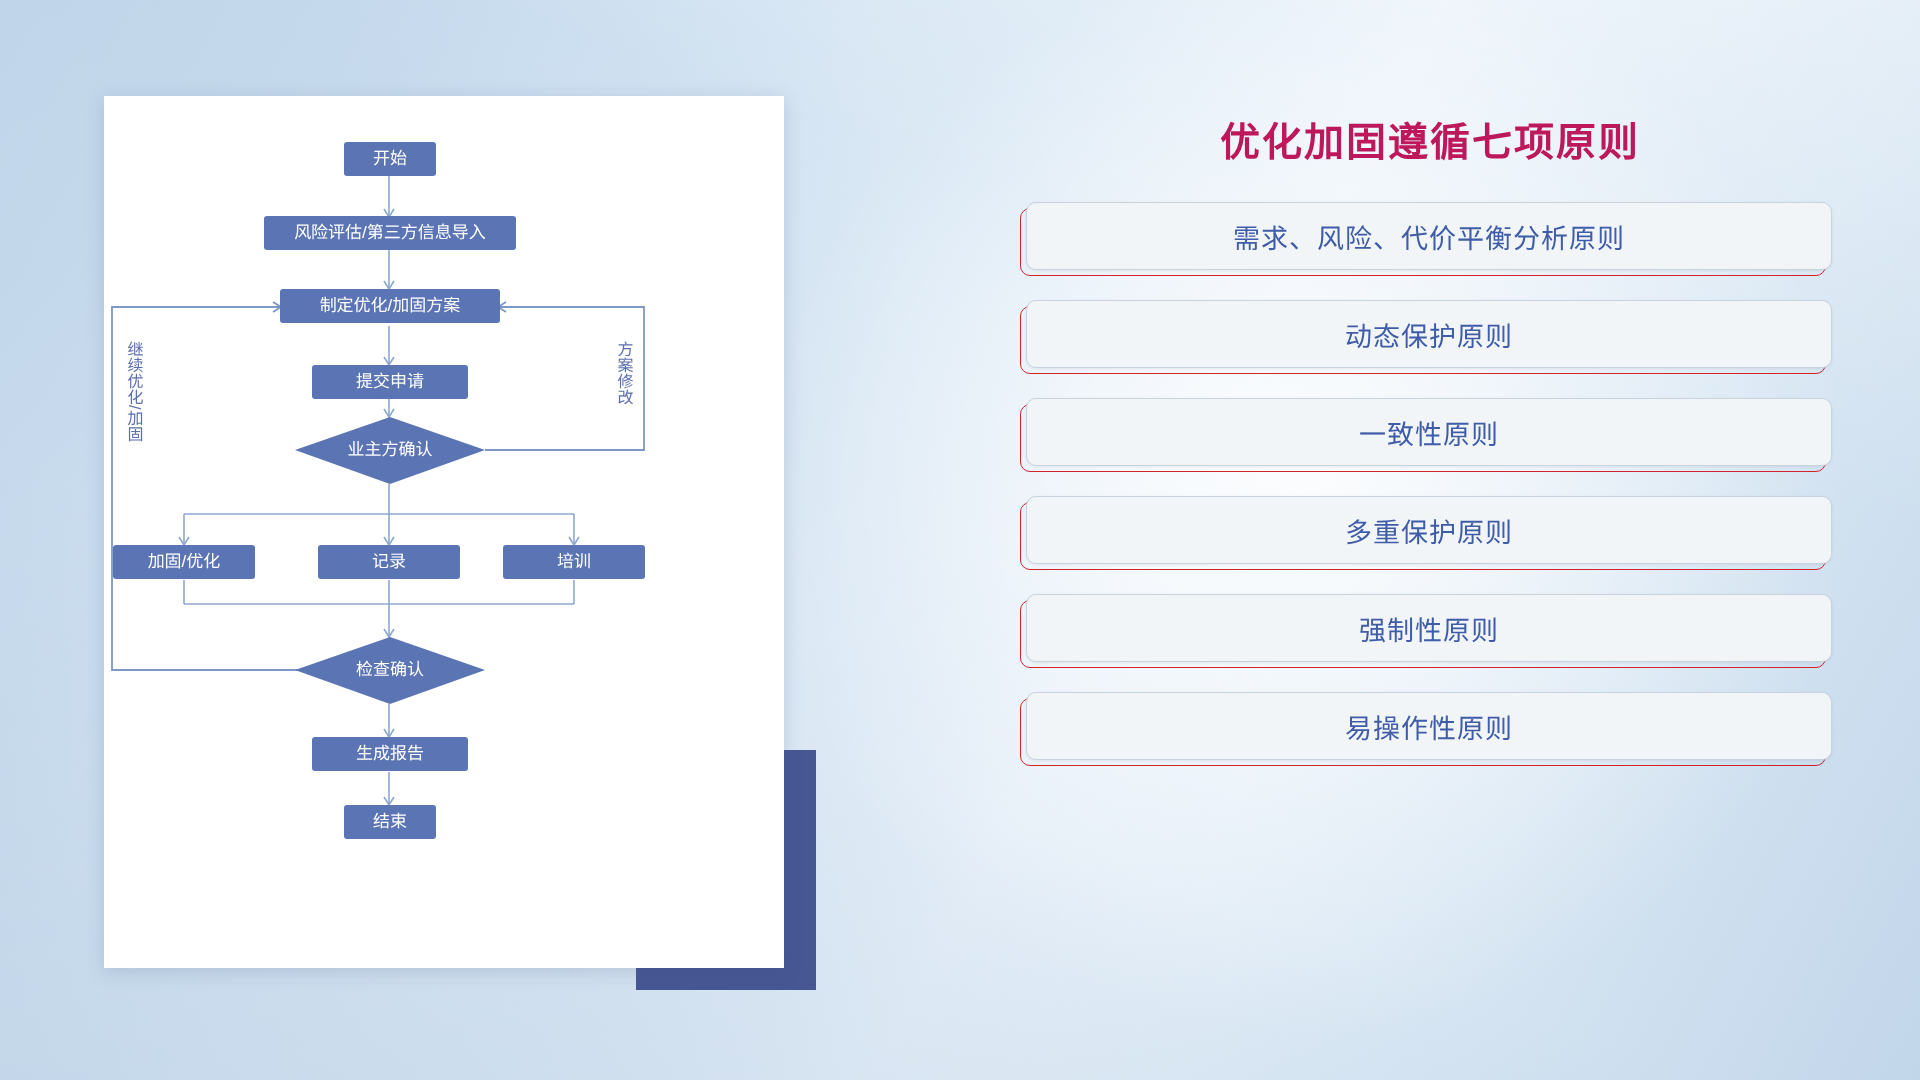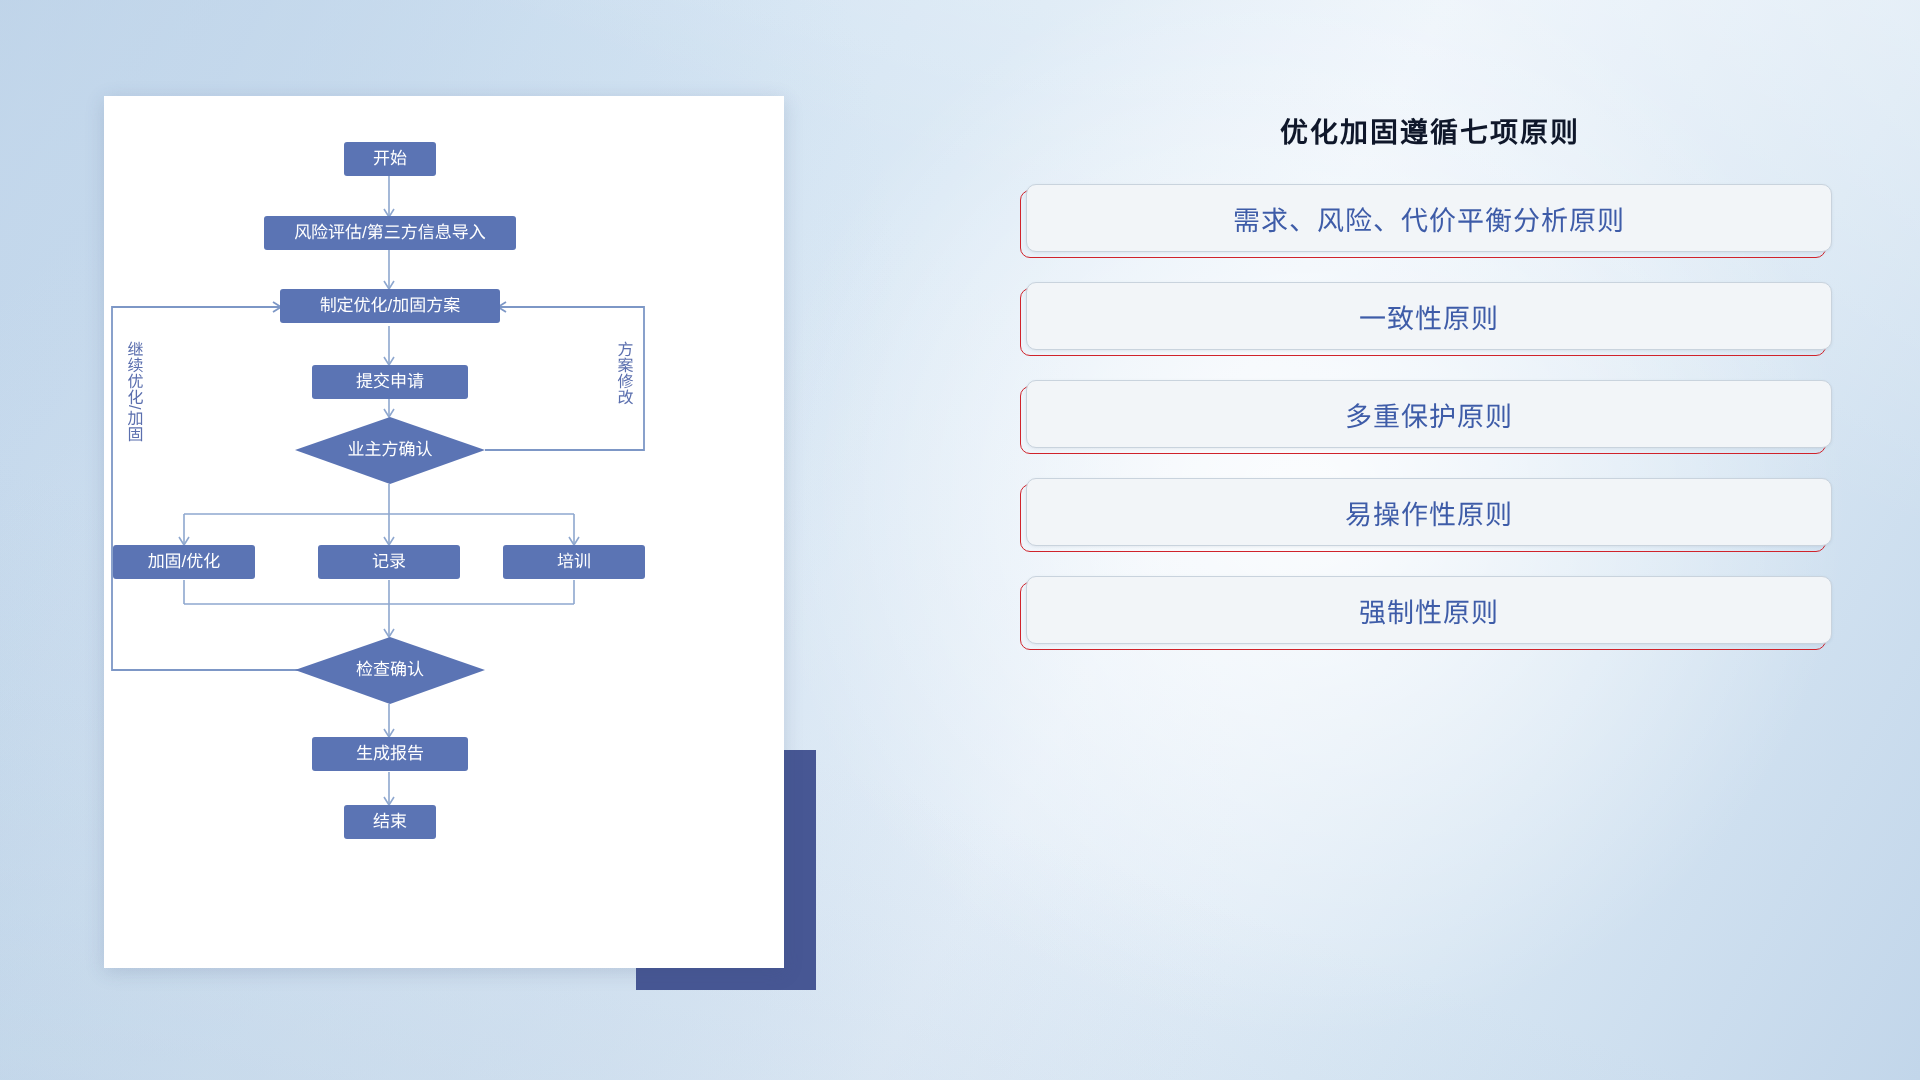--- a/index.html
+++ b/index.html
@@ -79,23 +79,23 @@
 
   
   #right-panel {
     position: absolute;
     left: 1020px;
     top: 96px;
     width: 820px;
     height: 900px;
   }
   #right-title {
-    font-size: 28px;
+    font-size: 40px;
     font-weight: bold;
-    color: #0f172a;
+    color: #be185d;
     text-align: center;
     letter-spacing: 2px;
     margin: 14px 0 34px 0;
   }
   .principle {
     position: relative;
     height: 68px;
     margin: 0 0 30px 0;
     margin-left: 6px;
     margin-right: 8px;
@@ -251,41 +251,47 @@
   <div id="right-title">优化加固遵循七项原则</div>
 
   <div class="principle">
     <div class="redbar"></div>
     <div class="pill">
       <span>需求、风险、代价平衡分析原则</span>
     </div>
   </div>
 
 
+  <div class="principle">
+    <div class="redbar"></div>
+    <div class="pill">
+      <span>动态保护原则</span>
+    </div>
+  </div>
 
   <div class="principle">
     <div class="redbar"></div>
     <div class="pill">
       <span>一致性原则</span>
     </div>
   </div>
 
   <div class="principle">
     <div class="redbar"></div>
     <div class="pill">
       <span>多重保护原则</span>
     </div>
   </div>
 
   <div class="principle">
     <div class="redbar"></div>
     <div class="pill">
+      <span>强制性原则</span>
+    </div>
+  </div>
+
+  <div class="principle">
+    <div class="redbar"></div>
+    <div class="pill">
       <span>易操作性原则</span>
     </div>
   </div>
-
-  <div class="principle">
-    <div class="redbar"></div>
-    <div class="pill">
-      <span>强制性原则</span>
-    </div>
-  </div>
 </div>
 
 </body></html>

